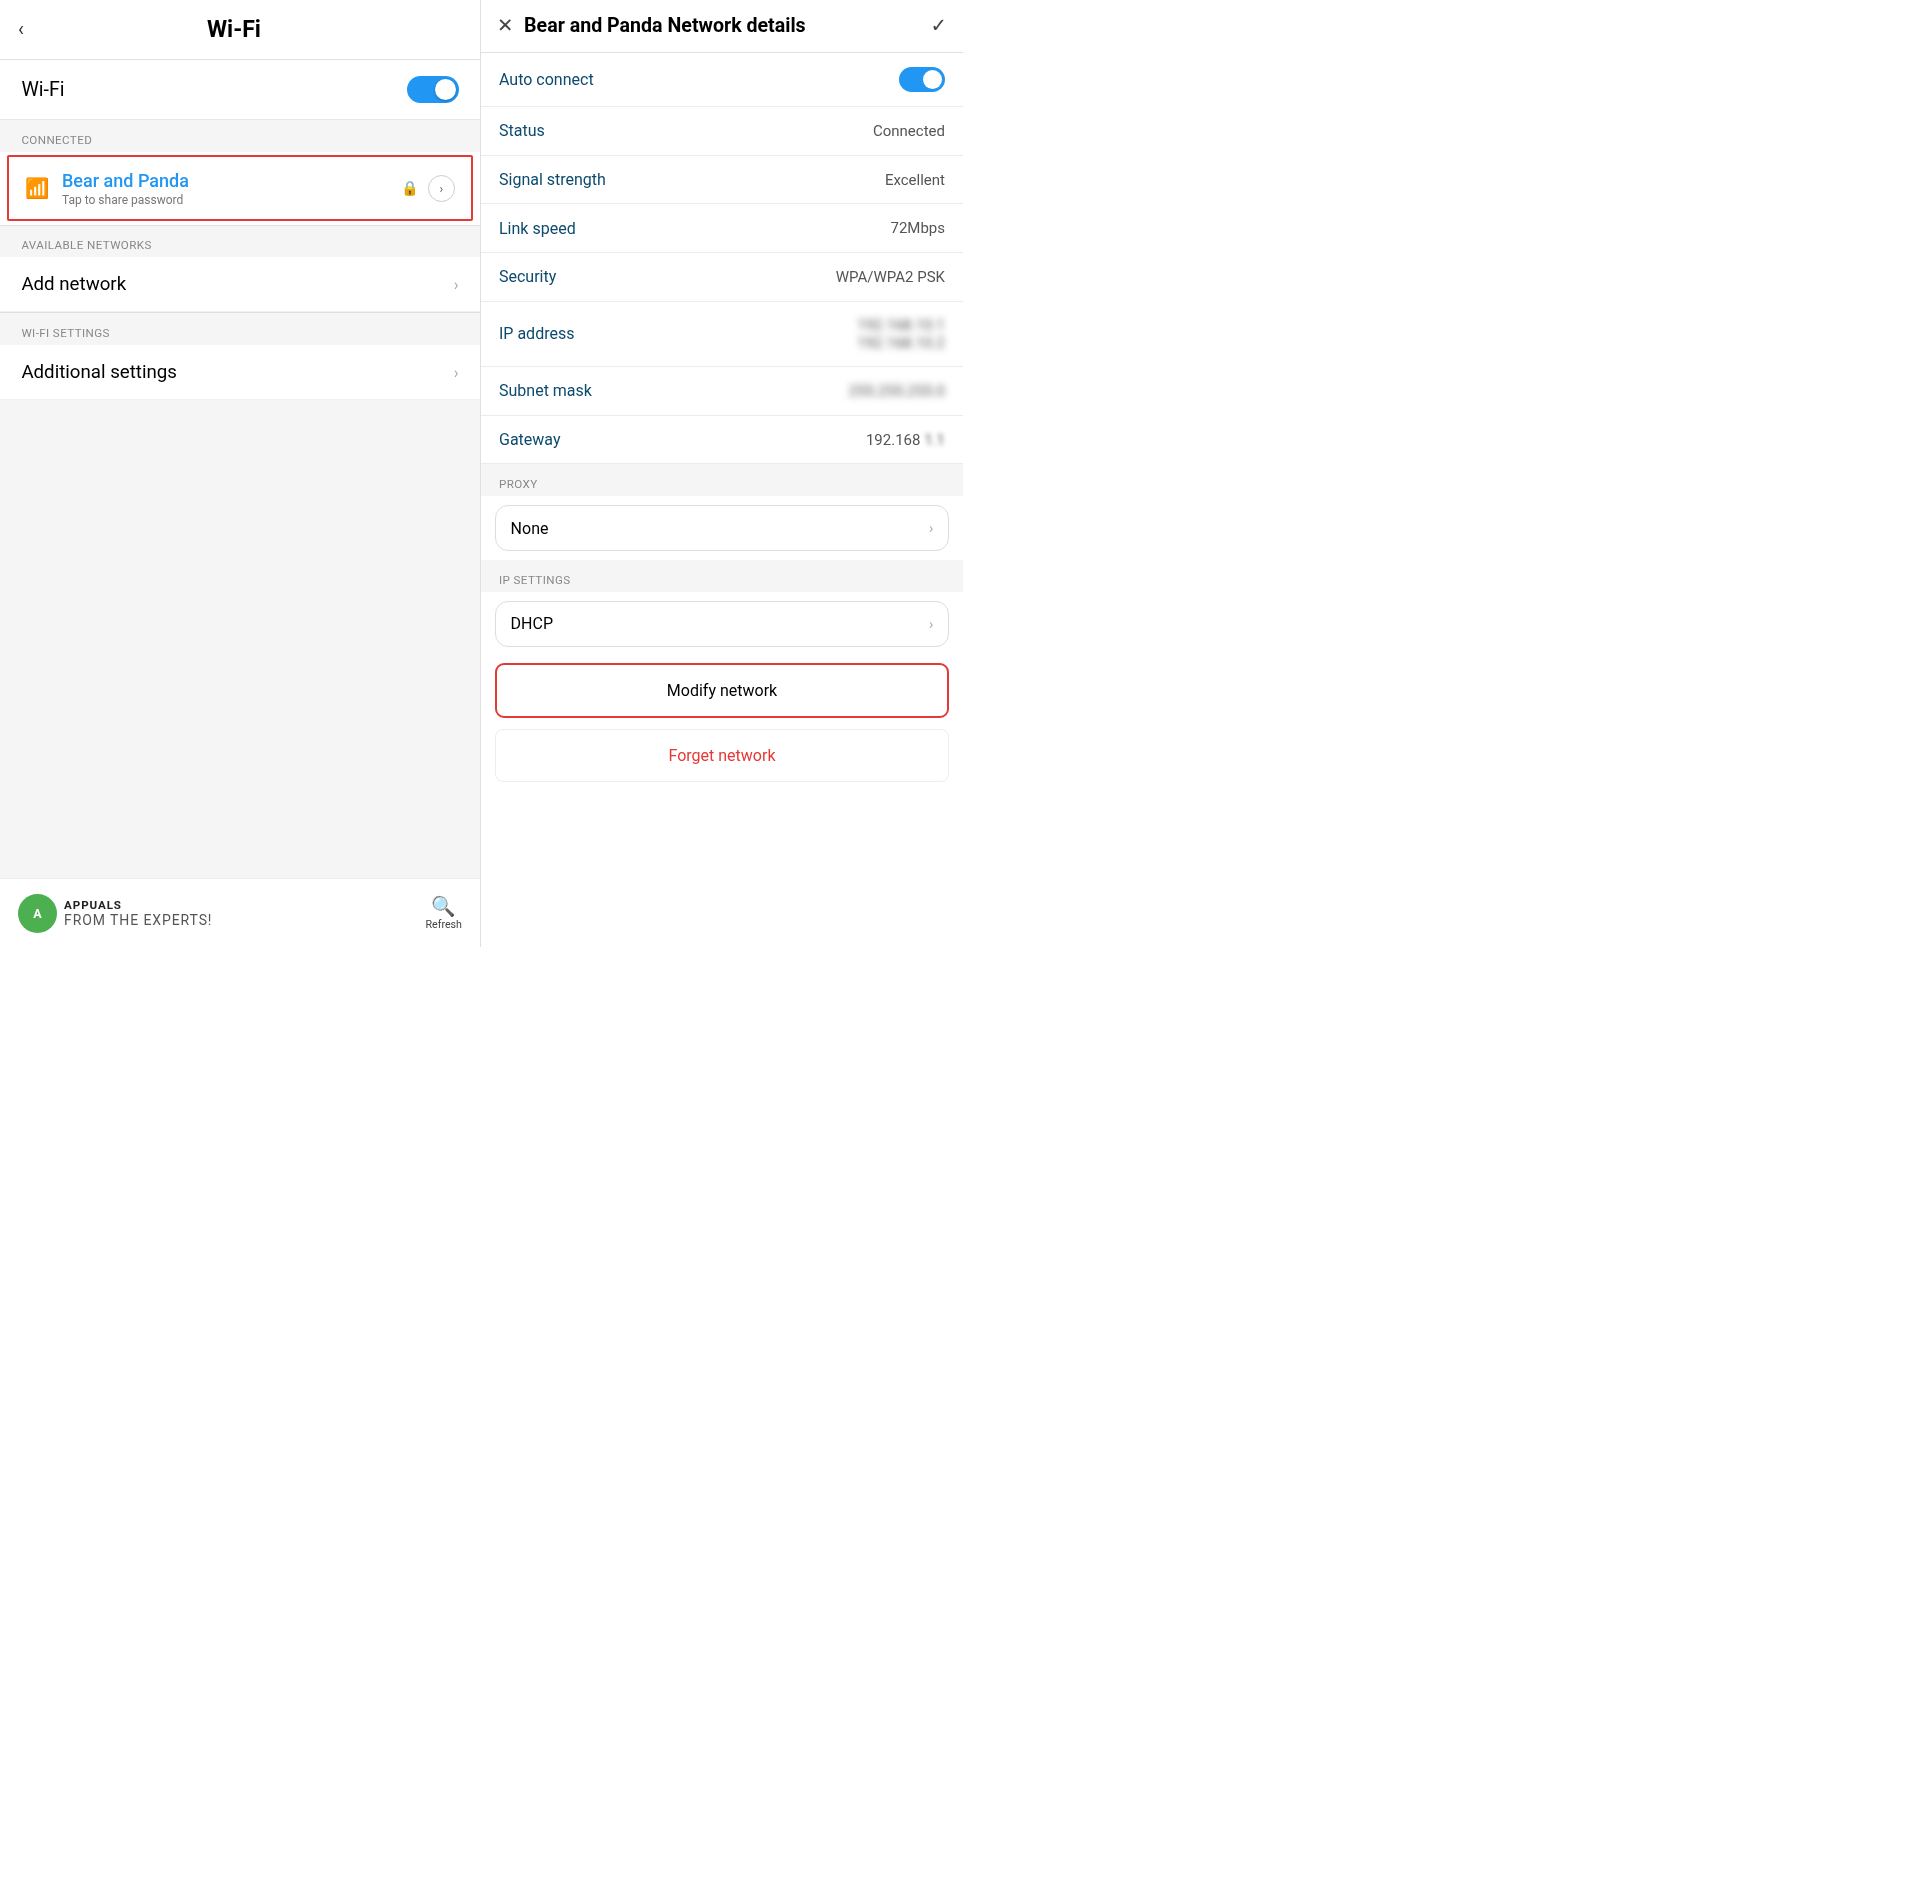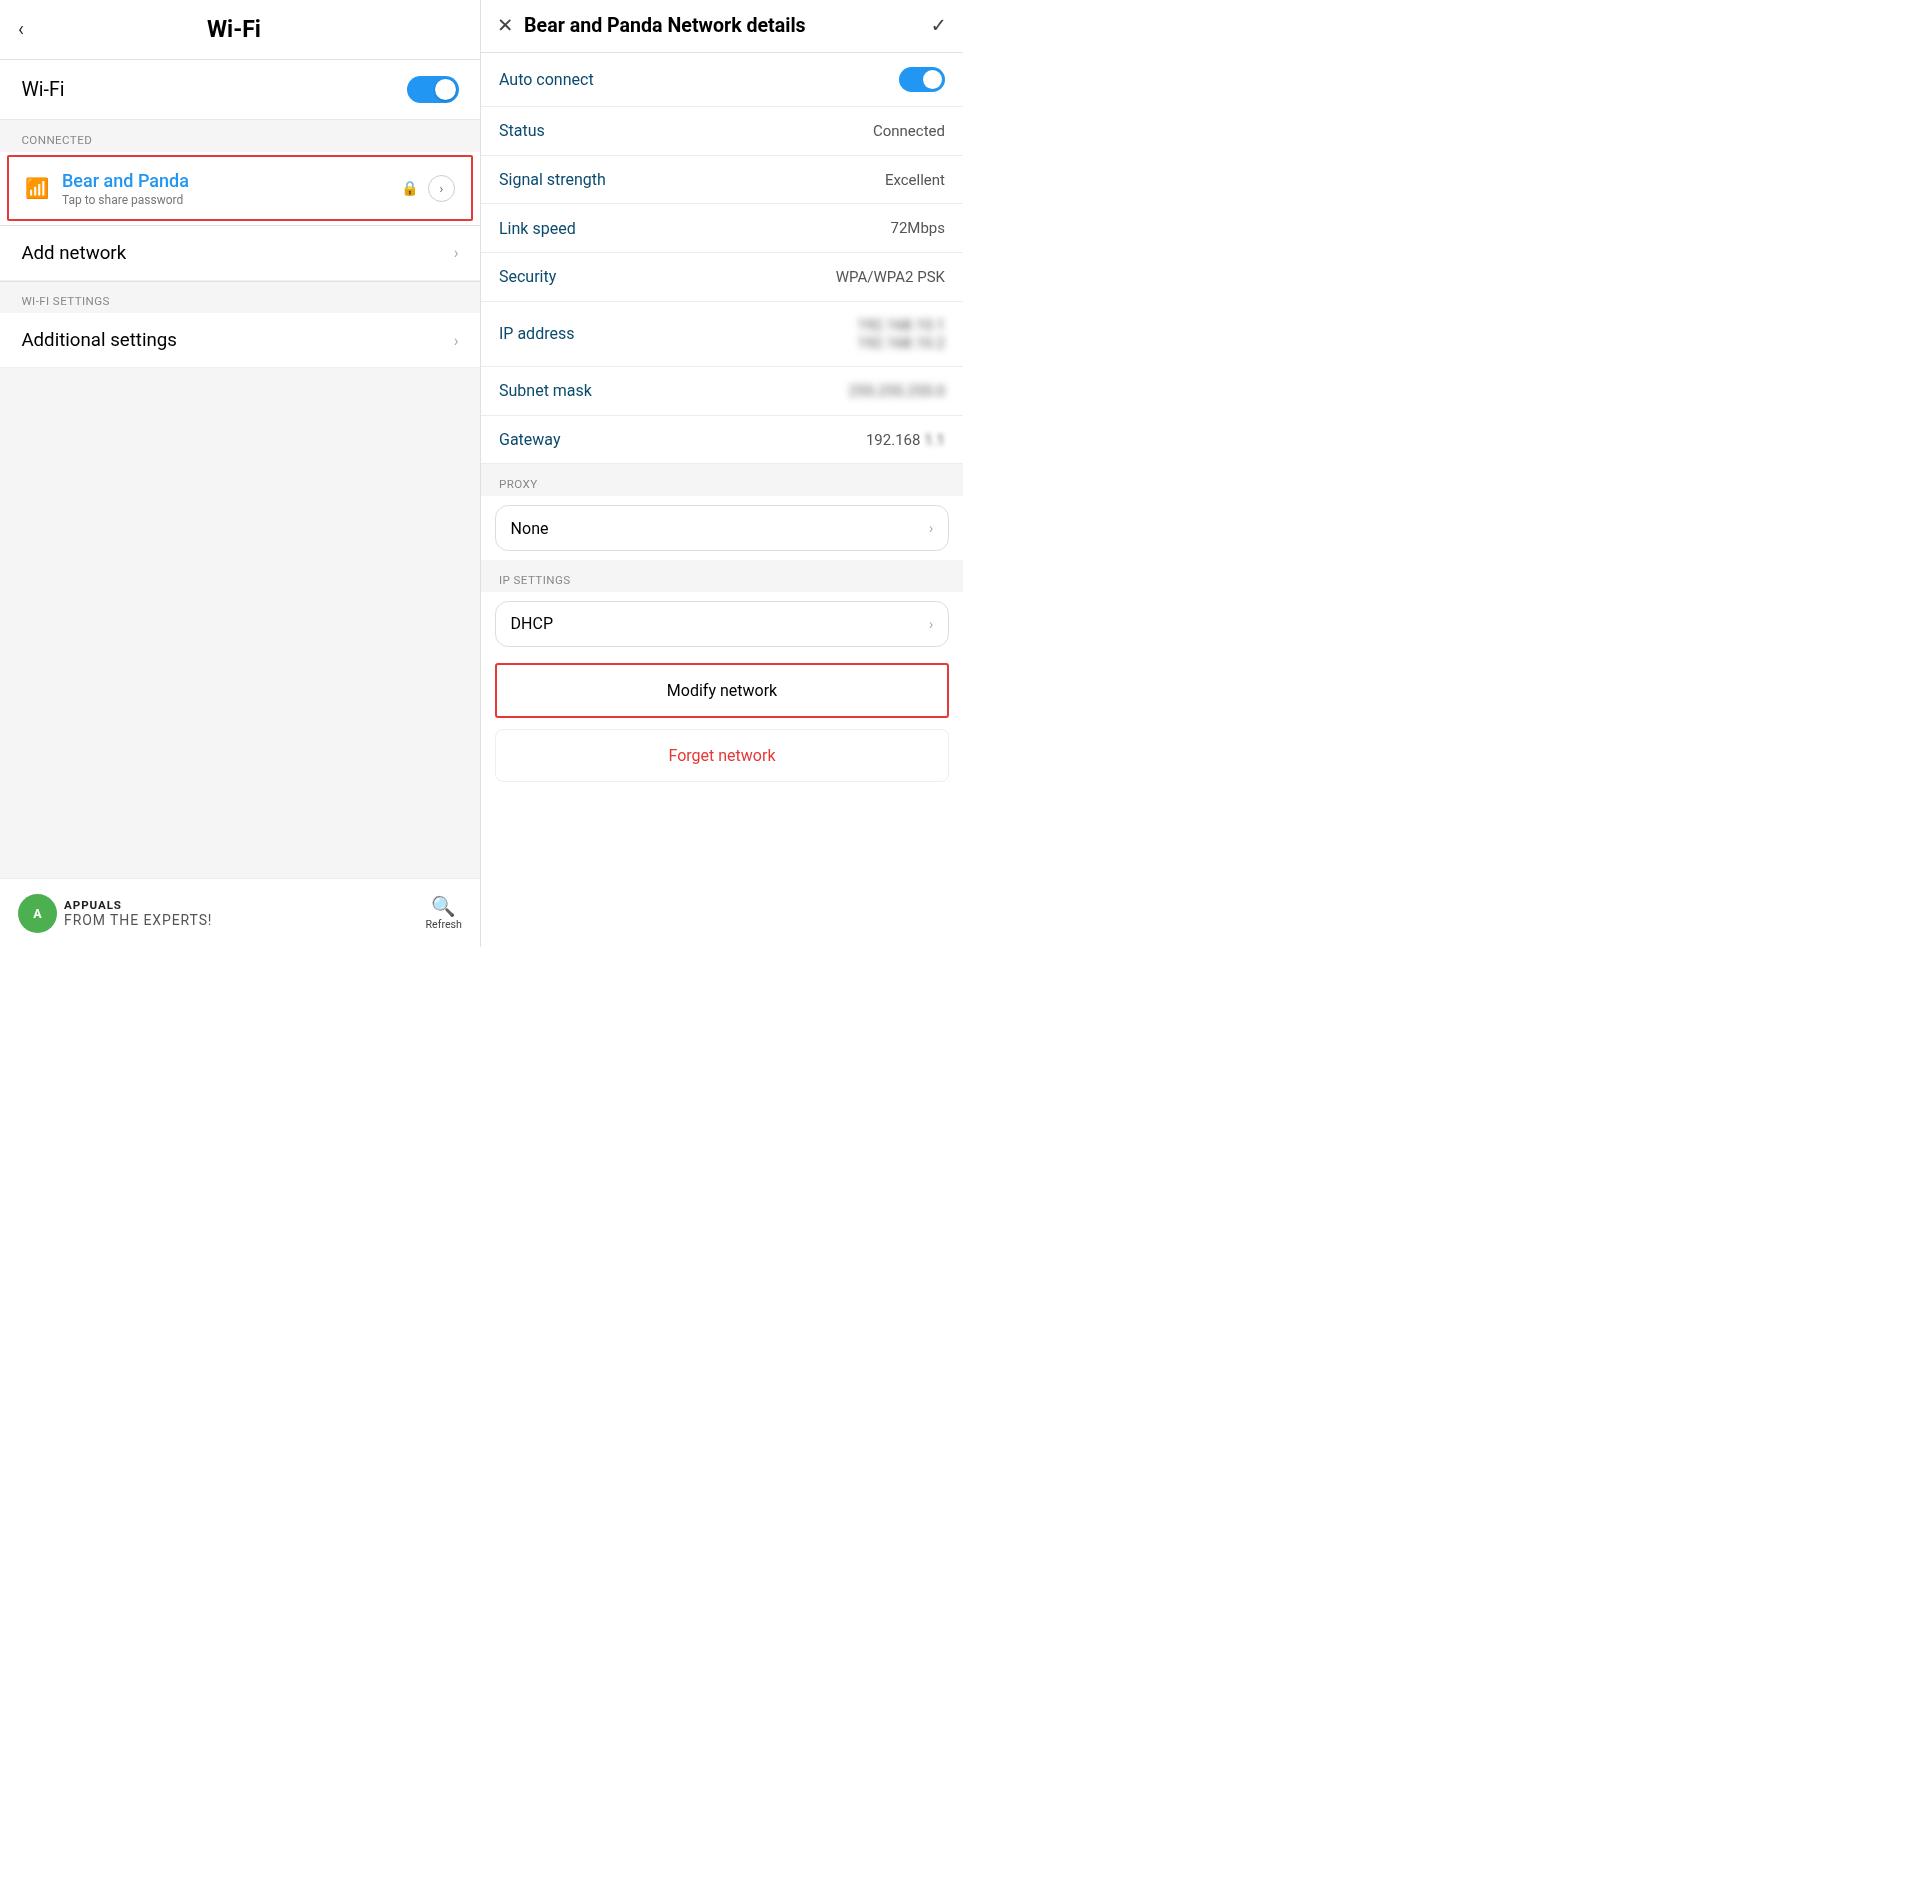--- a/index.html
+++ b/index.html
@@ -334,21 +334,21 @@
 
     .selector-chevron {
       font-size: 14.3px;
       color: #aaa;
     }
 
     .action-btn {
       margin: 7.1px 14.3px;
       padding: 16px;
       border: 2.2px solid #e53935;
-      border-radius: 3px;
+      border-radius: 9px;
       background: #fff;
       text-align: center;
       font-size: 16px;
       cursor: pointer;
     }
 
     .forget-btn {
       margin: 3.6px 14.3px 14.3px;
       padding: 16px;
       border: 0.9px solid #eee;
@@ -392,20 +392,21 @@
       <div class="network-name">Bear and Panda</div>
       <div class="network-sub">Tap to share password</div>
     </div>
     <div class="network-actions">
       <span class="lock-icon">🔒</span>
       <div class="chevron-btn">›</div>
     </div>
   </div>
 
   <div class="divider"></div>
+  <div class="section-label">AVAILABLE NETWORKS</div>
 
   <div class="menu-item">
     <span class="menu-item-label">Add network</span>
     <span class="menu-chevron">›</span>
   </div>
 
   <div class="divider"></div>
   <div class="section-label">WI-FI SETTINGS</div>
 
   <div class="menu-item">

